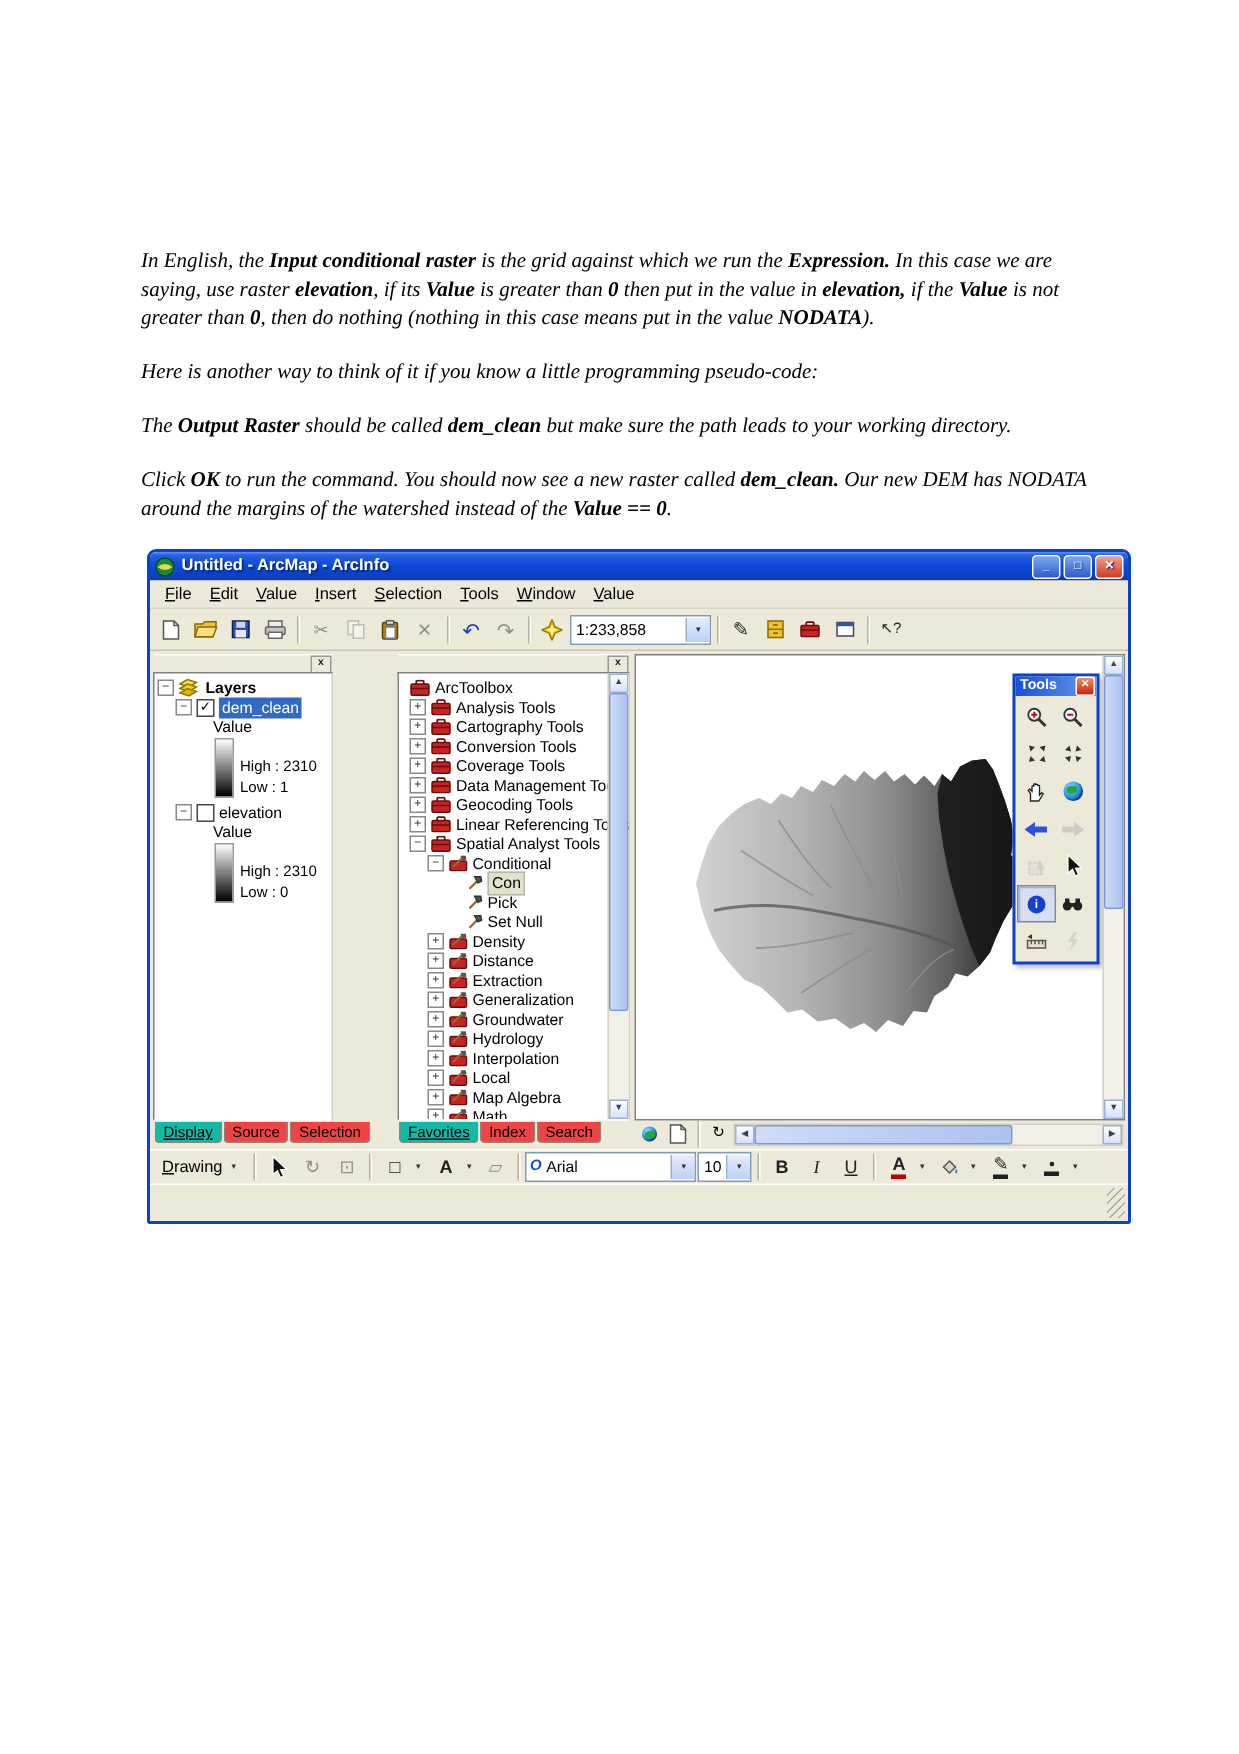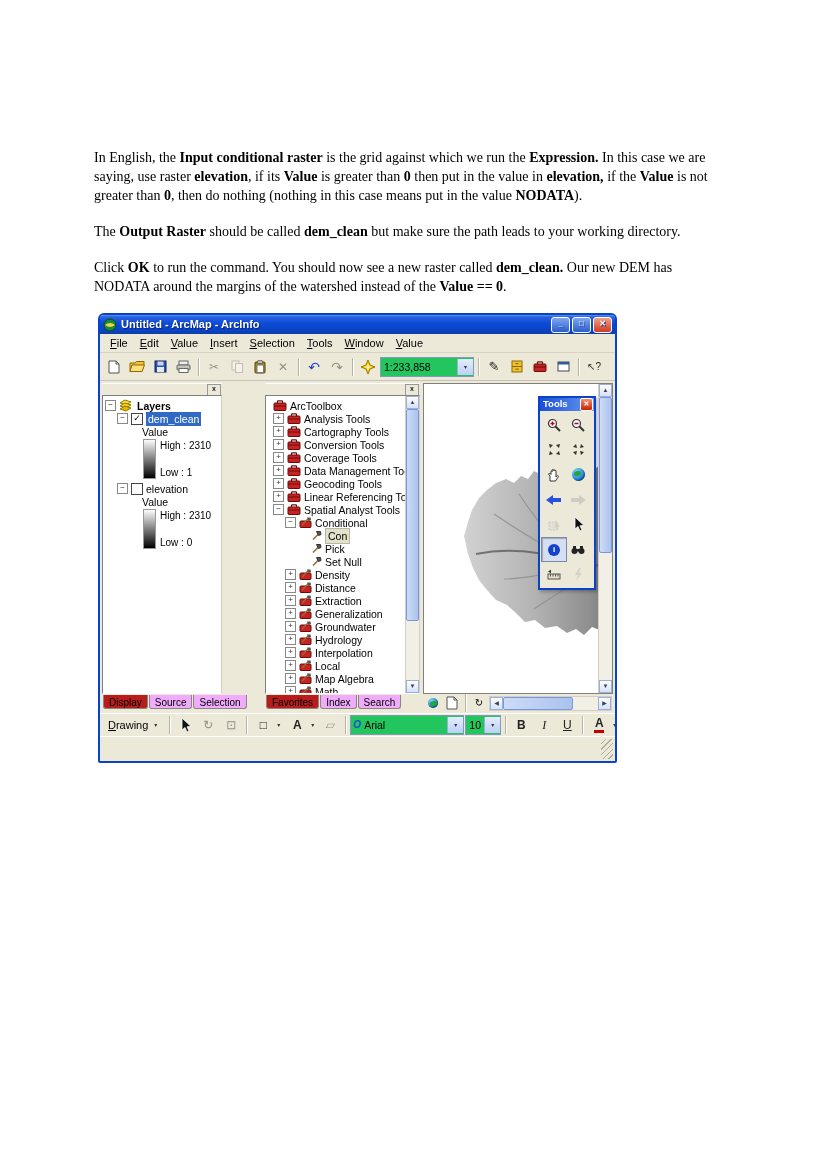--- a/index.html
+++ b/index.html
@@ -1,75 +1,75 @@
 <!DOCTYPE html>
 <html><head>
 <meta charset="utf-8">
 <style>
   html,body{margin:0;padding:0;}
   body{width:826px;height:1169px;background:#fff;overflow:hidden;}
   .page{padding:148px 96px 0 94px;font-family:"Liberation Serif",serif;font-size:14px;line-height:1.36;color:#000;}
-  .page p{margin:0 0 17px 0;}
+  .page p{margin:17px 0 17px 0;font-style:italic;}
   .page pre{font-family:"Liberation Mono","DejaVu Sans Mono",monospace;font-size:12.5px;line-height:18px;margin:0 0 17px 0;}
   .page b{font-weight:bold;}
 
   
-  .win{width:519px;height:450px;margin:2px 0 0 4px;border:2px solid #0a42c8;border-radius:6px 6px 2px 2px;
+  .win{width:656px;height:450px;margin:2px 0 0 4px;border:2px solid #0a42c8;border-radius:6px 6px 2px 2px;
        background:#ECE9D8;font-family:"Liberation Sans",sans-serif;font-size:11px;color:#000;
        display:flex;flex-direction:column;overflow:hidden;box-sizing:border-box;}
   .titlebar{height:19px;flex:0 0 auto;display:flex;align-items:center;gap:4px;padding:0 3px;
        background:linear-gradient(180deg,#5a96f2 0%,#2a62e0 10%,#0c4ad8 45%,#0a42c0 85%,#0d3ea8 100%);
        color:#fff;font-weight:bold;font-size:11px;text-shadow:1px 1px 1px #05227a;}
   .title-buttons{margin-left:auto;display:flex;gap:2px;}
   .tbtn{width:17px;height:14px;border:1px solid #fff;border-radius:3px;color:#fff;font-size:8px;line-height:12px;
        text-align:center;background:linear-gradient(#7da8f0,#2c5ccc);font-weight:bold;}
   .tbtn.close{background:linear-gradient(#f0a088,#d03b1f);}
   .menubar{height:18px;flex:0 0 auto;display:flex;align-items:center;padding-left:4px;background:#ECE9D8;border-bottom:1px solid #d8d4c4;}
   .menu-item{display:inline-block;padding:2px 6px;font-size:11px;}
   .menu-item::first-letter{text-decoration:underline;}
   .toolbar{height:25px;flex:0 0 auto;display:flex;align-items:center;padding:1px 3px;gap:1px;background:#ECE9D8;border-bottom:1px solid #c8c4b4;}
   .tb-btn{width:20px;height:20px;display:flex;align-items:center;justify-content:center;border:1px solid transparent;font-size:12px;color:#222;flex:0 0 auto;}
   .tb-btn.disabled{opacity:.45;filter:grayscale(1);}
   .tb-sep{width:1px;height:18px;background:#b8b4a4;box-shadow:1px 0 0 #fff;margin:0 3px;flex:0 0 auto;}
   .glyph{display:inline-flex;align-items:center;justify-content:center;line-height:1;}
-  .combo{height:18px;background:#22c55e;border:1px solid #7f9db9;display:inline-flex;align-items:center;font-size:10.5px;flex:0 0 auto;}
+  .combo{height:18px;background:#ffffff;border:1px solid #7f9db9;display:inline-flex;align-items:center;font-size:10.5px;flex:0 0 auto;}
   .combo .val{padding:0 3px;flex:1;white-space:nowrap;overflow:hidden;}
   .combo .drop{width:15px;height:16px;border-left:1px solid #9ab0cc;background:linear-gradient(#e6ecfc,#bcd0f8);text-align:center;font-size:6px;line-height:16px;color:#234;}
   .combo-lead{color:#1a50c8;font-weight:bold;font-style:italic;font-size:10px;padding-left:2px;}
   .split{display:inline-flex;align-items:center;border:1px solid transparent;flex:0 0 auto;}
   .mini-drop{font-size:6px;width:9px;text-align:center;color:#333;}
   .menu-btn{display:inline-flex;align-items:center;gap:3px;padding:2px 5px;font-size:11px;flex:0 0 auto;}
   .alabel::first-letter{text-decoration:underline;}
   .stack{display:inline-flex;flex-direction:column;align-items:center;line-height:1;}
   .colorbar{width:10px;height:3px;margin-top:1px;display:inline-block;}
 
   
   .main{flex:1;display:flex;background:#ECE9D8;padding:2px;gap:3px;min-height:0;}
   .panel{display:flex;flex-direction:column;min-height:0;flex:0 0 auto;}
   .panel-toc{width:120px;}
   .panel-tbx{width:155px;padding-left:40px;}
   .panel-head{height:11px;flex:0 0 auto;display:flex;justify-content:flex-end;align-items:center;border-top:1px solid #fff;}
   .panel-x{width:12px;height:10px;border:1px solid #999;background:#ECE9D8;font-size:7px;line-height:8px;text-align:center;color:#222;margin:0 1px 0 0;font-weight:bold;}
   .panel-body{flex:1;background:#fff;border:1px solid #808080;border-bottom-color:#fff;border-right-color:#d4d0c0;overflow:hidden;position:relative;}
   .panel-tabs{height:16px;flex:0 0 auto;display:flex;gap:1px;padding:1px 0 0 1px;}
-  .ptab{border:1px solid #8a887c;border-top:none;border-radius:0 0 3px 3px;padding:1px 5px 0 5px;font-size:10px;background:#f0abfc;height:12px;}
-  .ptab.active{background:#b91c1c;}
+  .ptab{border:1px solid #8a887c;border-top:none;border-radius:0 0 3px 3px;padding:1px 5px 0 5px;font-size:10px;background:#ef4444;height:12px;}
+  .ptab.active{background:#14b8a6;text-decoration:underline;}
 
   
   .toc{padding:3px 2px;font-size:10.5px;}
   .toc .row{display:flex;align-items:center;height:13px;gap:3px;}
   .toc .indent1{margin-left:12px;}
   .toc .indent2{margin-left:37px;}
   .expander{width:9px;height:9px;border:1px solid #888;background:#fff;font-size:8px;line-height:7px;text-align:center;color:#333;flex:0 0 auto;display:inline-block;}
   .chk{width:10px;height:10px;border:1px solid #444;background:#fff;font-size:9px;line-height:9px;text-align:center;flex:0 0 auto;}
   .toc-label.bold{font-weight:bold;}
   .toc-label.selected{background:#316AC5;color:#fff;padding:0 2px;}
   .ramp-block{display:flex;gap:4px;margin:1px 0 3px 38px;}
   .ramp{width:11px;height:38px;background:linear-gradient(#fdfdfd,#000);border:1px solid #999;flex:0 0 auto;}
-  .ramp-labels{display:flex;flex-direction:column;justify-content:space-between;font-size:10px;height:40px;}
+  .ramp-labels{display:flex;flex-direction:column;justify-content:flex-end;font-size:10px;height:40px;}
 
   
   .tbx{padding:3px 2px;font-size:10.5px;}
   .tbx-row{display:flex;align-items:center;height:13px;gap:3px;white-space:nowrap;}
   .tbx-indent{display:inline-block;flex:0 0 auto;}
   .exp-ph{display:inline-block;width:10px;flex:0 0 auto;}
   .tbx-label.hl-label{background:#e2e2cc;border:1px solid #b8b8a0;padding:0 2px;}
   .tbx-scroll{position:absolute;right:0;top:0;bottom:0;width:13px;background:#f2f0e6;border-left:1px solid #d4d0c0;display:flex;flex-direction:column;}
   .sarrow{height:13px;width:100%;background:linear-gradient(#fdfdfb,#d6e0f8);border:1px solid #9ab0d8;box-sizing:border-box;font-size:6px;line-height:11px;text-align:center;color:#345;flex:0 0 auto;}
   .strack{flex:1;position:relative;}
@@ -108,20 +108,21 @@
   .scell.sp1{flex:1.2;}
   .scell.sp2{flex:0.55;}
   .scell.coords{padding:0 8px;font-size:10px;line-height:13px;white-space:nowrap;}
   .grip{width:12px;background:repeating-linear-gradient(135deg,transparent 0 3px,#b0ac9c 3px 4px);}
 </style>
 </head>
 <body>
 
 <div class="page">
   <p><span>In English, the </span><b>Input conditional raster</b><span> is the grid against which we run the </span><b>Expression.</b><span> In this case we are saying, use raster </span><b>elevation</b><span>, if its </span><b>Value</b><span> is greater than </span><b>0</b><span> then put in the value in </span><b>elevation,</b><span> if the </span><b>Value</b><span> is not greater than </span><b>0</b><span>, then do nothing (nothing in this case means put in the value </span><b>NODATA</b><span>).</span></p>
+  <p><span>Here is another way to think of it if you know a little programming pseudo-code:</span></p>
   <p><span>The </span><b>Output Raster</b><span> should be called </span><b>dem_clean</b><span> but make sure the path leads to your working directory.</span></p>
   <p><span>Click </span><b>OK</b><span> to run the command. You should now see a new raster called </span><b>dem_clean.</b><span> Our new DEM has NODATA around the margins of the watershed instead of the </span><b>Value == 0</b><span>.</span></p>
 
   <div class="win">
     <div class="titlebar">
       <span class="glyph">
           <svg width="14" height="14" viewBox="0 0 14 14">
             <circle cx="7" cy="7" r="6" fill="#1a8a3a" stroke="#0a4a1a"></circle>
             <path d="M2 7 Q7 3 12 7 Q7 11 2 7" fill="#e8d84a"></path>
           </svg>

